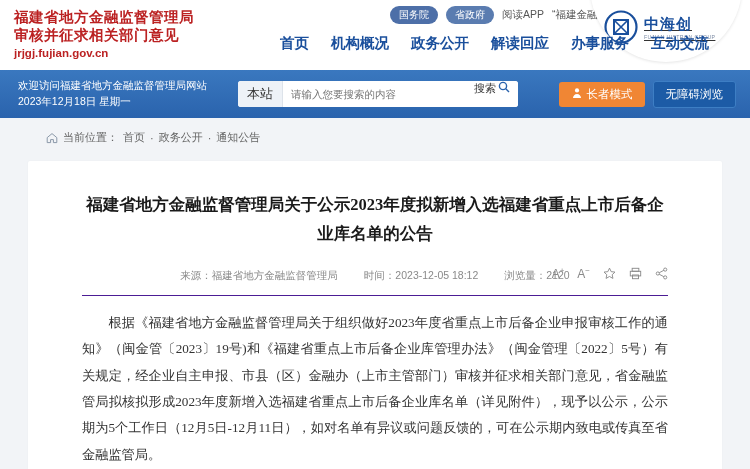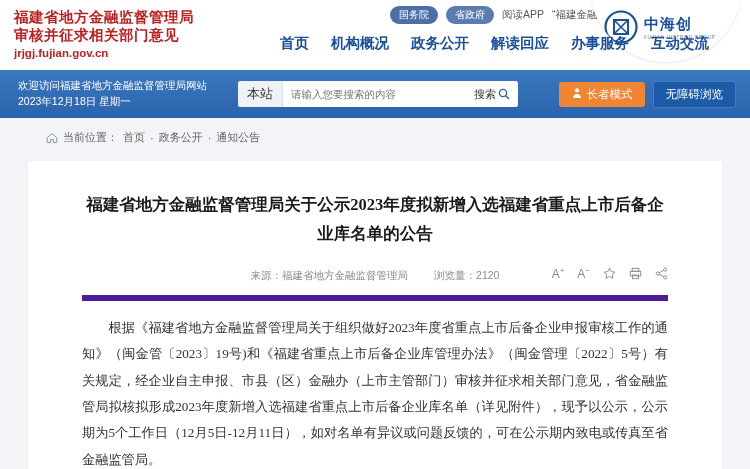--- a/index.html
+++ b/index.html
@@ -39,21 +39,21 @@
   .brand-badge{
     position:absolute; right:8px; top:-14px;
     width:152px; height:76px; background:#fff;
     border-bottom-left-radius:80px; border-bottom-right-radius:80px;
     display:flex; align-items:center; justify-content:flex-start;
     padding-left:14px; gap:6px;
     box-shadow:0 1px 3px rgba(0,0,0,.10);
     overflow:hidden;
   }
   .brand-mark{ width:34px; height:34px; flex:0 0 34px; margin-top:6px;}
-  .brand-text{ margin-top:8px; line-height:1.15;}
+  .brand-text{ margin-top:8px; line-height:1.15;text-decoration:underline;}
   .brand-cn{ color:#1a4f9c; font-size:15px; font-weight:bold; letter-spacing:1px;}
   .brand-en{ color:#7b8aa3; font-size:5.2px; letter-spacing:.4px; margin-top:2px;}
   
   .nav{
     position:absolute; left:280px; top:34px; display:flex; gap:22px;
   }
   .nav a{
     color:#1a4f9c; font-size:14.5px; text-decoration:none; font-weight:bold;
     white-space:nowrap;
   }
@@ -74,22 +74,22 @@
     background:#eef2f7; color:#333; font-size:13px; height:26px;
     display:flex; align-items:center; padding:8px 9px; border-right:1px solid #dde3ea;
     white-space:nowrap;
     justify-content:flex-end;
   }
   .search-input{
     border:0; outline:0; flex:1; height:26px; font-size:10.5px; color:#999;
     padding:16px 8px; font-family:"Liberation Sans",sans-serif; background:#fff;
   }
   .search-btn{
-    display:flex; align-items:center; gap:2px; color:#333; font-size:11px;
-    padding:9px 8px; height:26px; background:#fff; border:0; cursor:pointer;
+    display:flex; gap:2px; color:#333; font-size:11px;
+    padding:0 8px; height:26px; background:#fff; border:0; cursor:pointer;
     font-family:"Liberation Sans",sans-serif;
   }
   .band-right{
     position:absolute; right:14px; display:flex; gap:8px; align-items:center;
   }
   .btn-orange{
     background:#f08634; color:#fff; font-size:11.5px; border-radius:3px;
     padding:5px 12px; display:flex; align-items:flex-start; gap:4px; white-space:nowrap;
   }
   .btn-blue{
@@ -110,21 +110,21 @@
     padding:26px 54px 10px 54px;
     box-shadow:0 0 2px rgba(0,0,0,.04);
   }
   .doc-title{
     text-align:center; font-size:16.5px; line-height:1.75; color:#1a1a1a;
     font-weight:bold; font-family:"Liberation Serif", serif; margin:4px 0 20px;
   }
   .meta{
     display:flex; align-items:center; justify-content:center; gap:26px;
     font-size:10.5px; color:#8a8a8a; padding-bottom:12px;
-    border-bottom:6px solid #4c1d95; position:relative;
+    border-bottom:1px solid #4c1d95; position:relative;
   }
   .meta-tools{
     position:absolute; right:0; top:-3px; display:flex; gap:13px; align-items:center;
     color:#8a8a8a; font-size:12px;
   }
   .meta-tools .fs{ font-size:12px; }
   .meta-tools .fs small{ font-size:8px; vertical-align:super;}
   .body-text{ padding-top:14px; }
   .body-text p{
     font-family:"Liberation Serif", serif;
@@ -227,20 +227,23 @@
     <span>·</span>
     <span>通知公告</span>
   </div>
 
   <div class="card">
     <div class="doc-title">福建省地方金融监督管理局关于公示2023年度拟新增入选福建省重点上市后备企业库名单的公告</div>
 
     <div class="meta">
       <span>
         <span>来源：</span><span>福建省地方金融监督管理局</span>
+      </span>
+      <span>
+        <span>时间：</span><span>2023-12-05 18:12</span>
       </span>
       <span>
         <span>浏览量：</span><span>2120</span>
       </span>
 
       <span class="meta-tools">
         <span class="fs"><span>A</span><small>+</small></span>
         <span class="fs"><span>A</span><small>−</small></span>
         <span>
           <svg width="13" height="13" viewBox="0 0 14 14">

